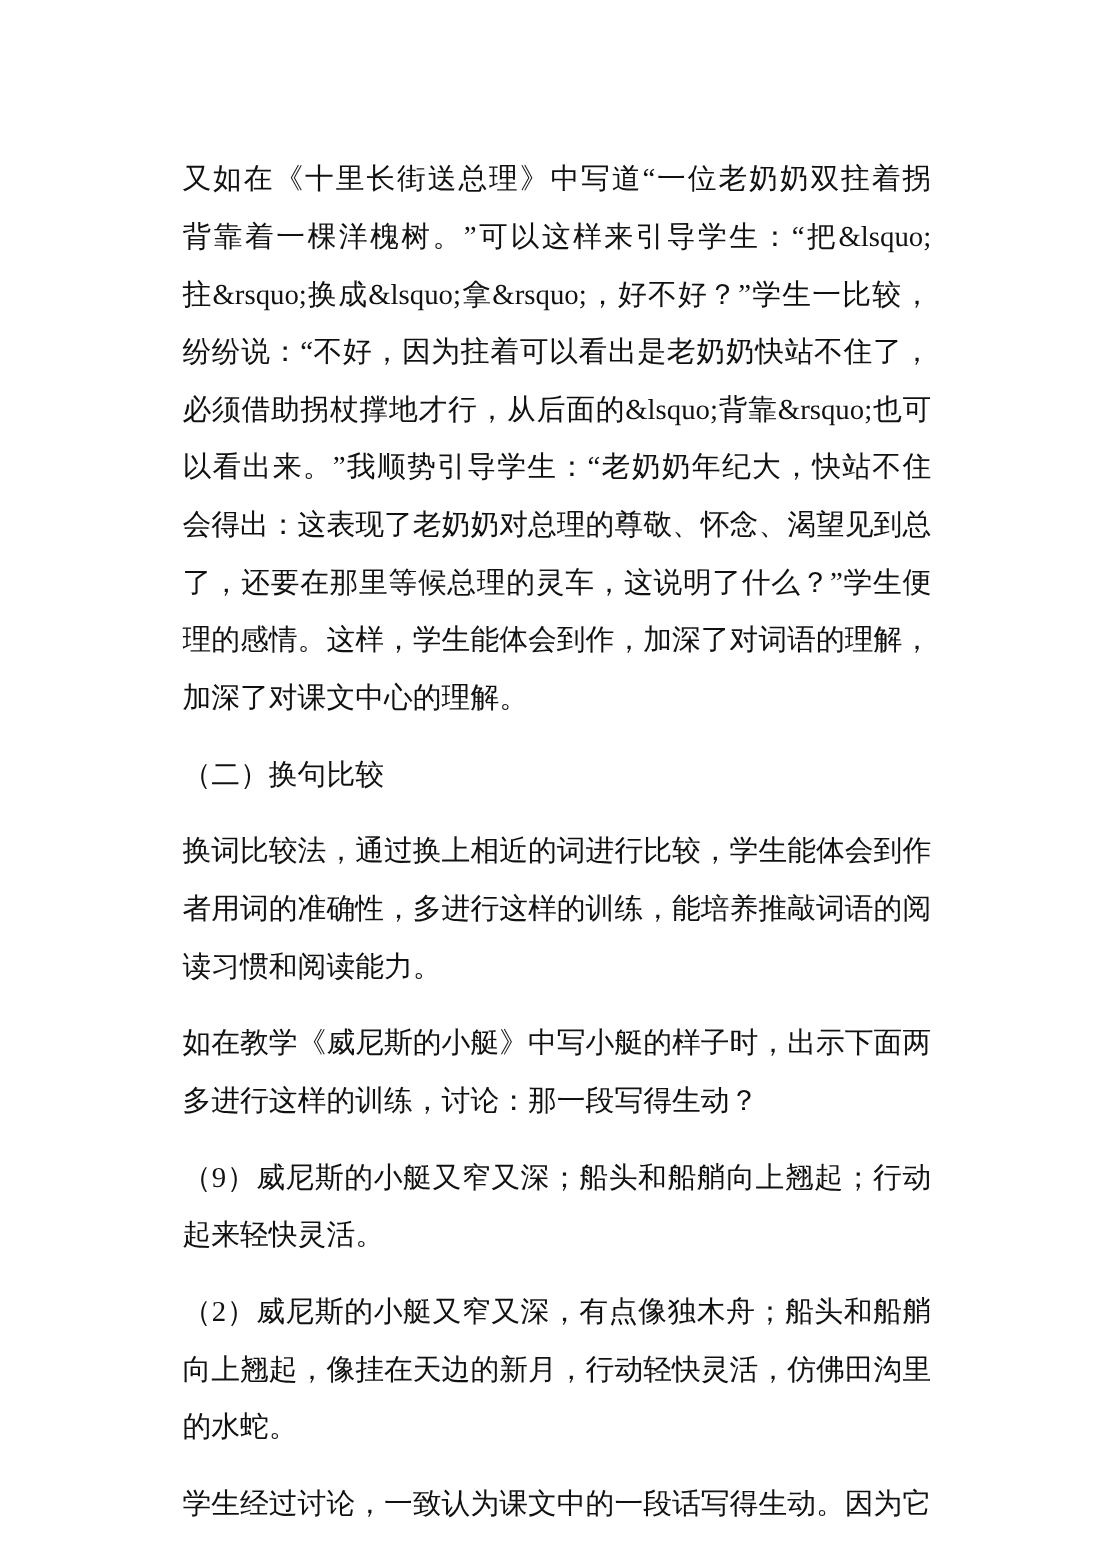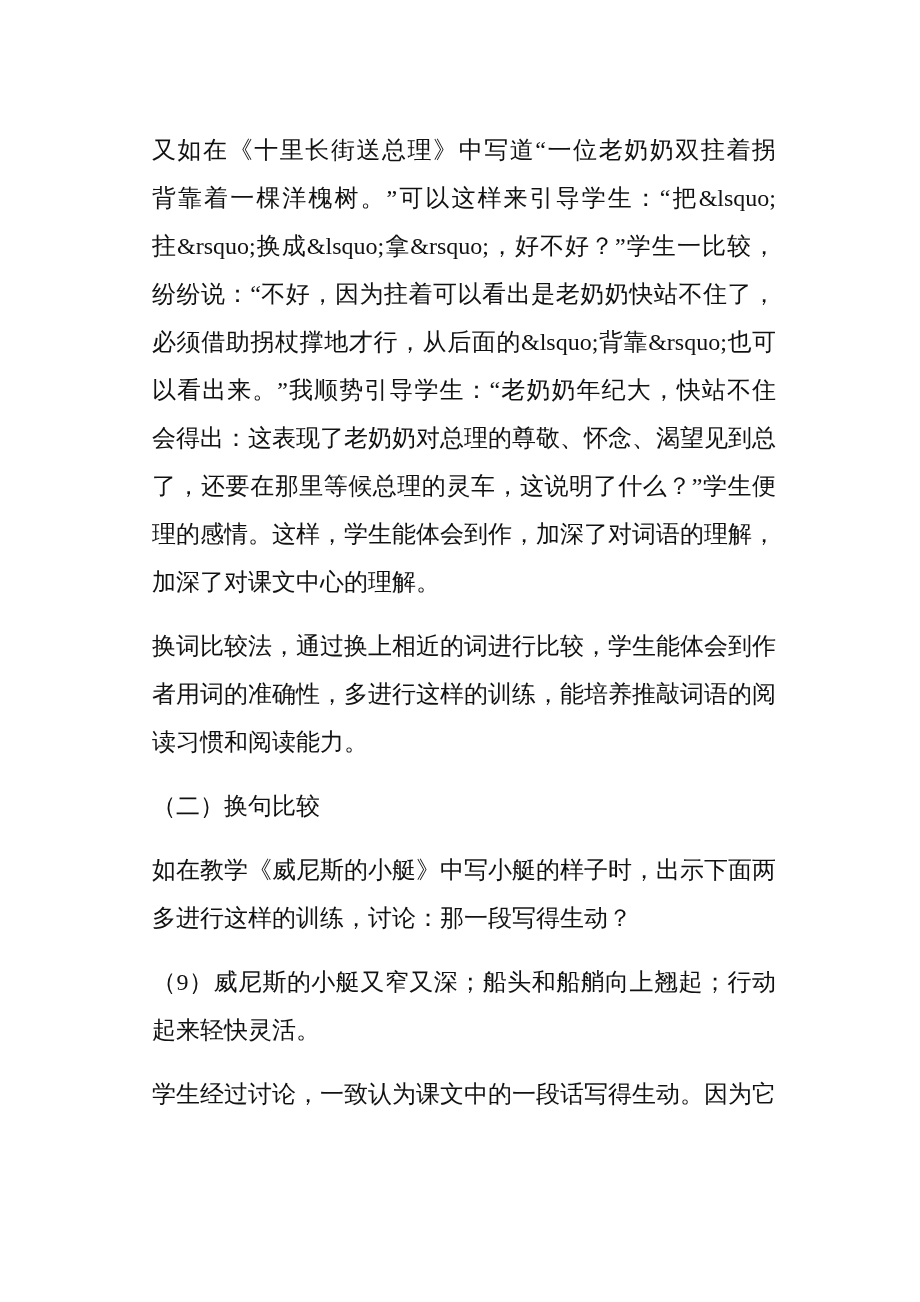--- a/index.html
+++ b/index.html
@@ -60,38 +60,43 @@
       <div class="line">纷纷说：“不好，因为拄着可以看出是老奶奶快站不住了，</div>
       <div class="line">必须借助拐杖撑地才行，从后面的&amp;lsquo;背靠&amp;rsquo;也可</div>
       <div class="line">以看出来。”我顺势引导学生：“老奶奶年纪大，快站不住</div>
       <div class="line">会得出：这表现了老奶奶对总理的尊敬、怀念、渴望见到总</div>
       <div class="line">了，还要在那里等候总理的灵车，这说明了什么？”学生便</div>
       <div class="line">理的感情。这样，学生能体会到作，加深了对词语的理解，</div>
       <div class="line end">加深了对课文中心的理解。</div>
     </div>
 
     <div class="para">
+      <div class="line end">（二）换句比较</div>
+    </div>
+
+    <div class="para">
       <div class="line">换词比较法，通过换上相近的词进行比较，学生能体会到作</div>
       <div class="line">者用词的准确性，多进行这样的训练，能培养推敲词语的阅</div>
       <div class="line end">读习惯和阅读能力。</div>
-    </div>
-
-    <div class="para">
-      <div class="line end">（二）换句比较</div>
     </div>
 
     <div class="para">
       <div class="line">如在教学《威尼斯的小艇》中写小艇的样子时，出示下面两</div>
       <div class="line end">多进行这样的训练，讨论：那一段写得生动？</div>
     </div>
 
     <div class="para">
       <div class="line">（9）威尼斯的小艇又窄又深；船头和船艄向上翘起；行动</div>
       <div class="line end">起来轻快灵活。</div>
     </div>
 
+    <div class="para">
+      <div class="line">（2）威尼斯的小艇又窄又深，有点像独木舟；船头和船艄</div>
+      <div class="line">向上翘起，像挂在天边的新月，行动轻快灵活，仿佛田沟里</div>
+      <div class="line end">的水蛇。</div>
+    </div>
 
     <div class="para">
       <div class="line">学生经过讨论，一致认为课文中的一段话写得生动。因为它</div>
     </div>
 
   </div>
 </div>
 
 </body></html>

